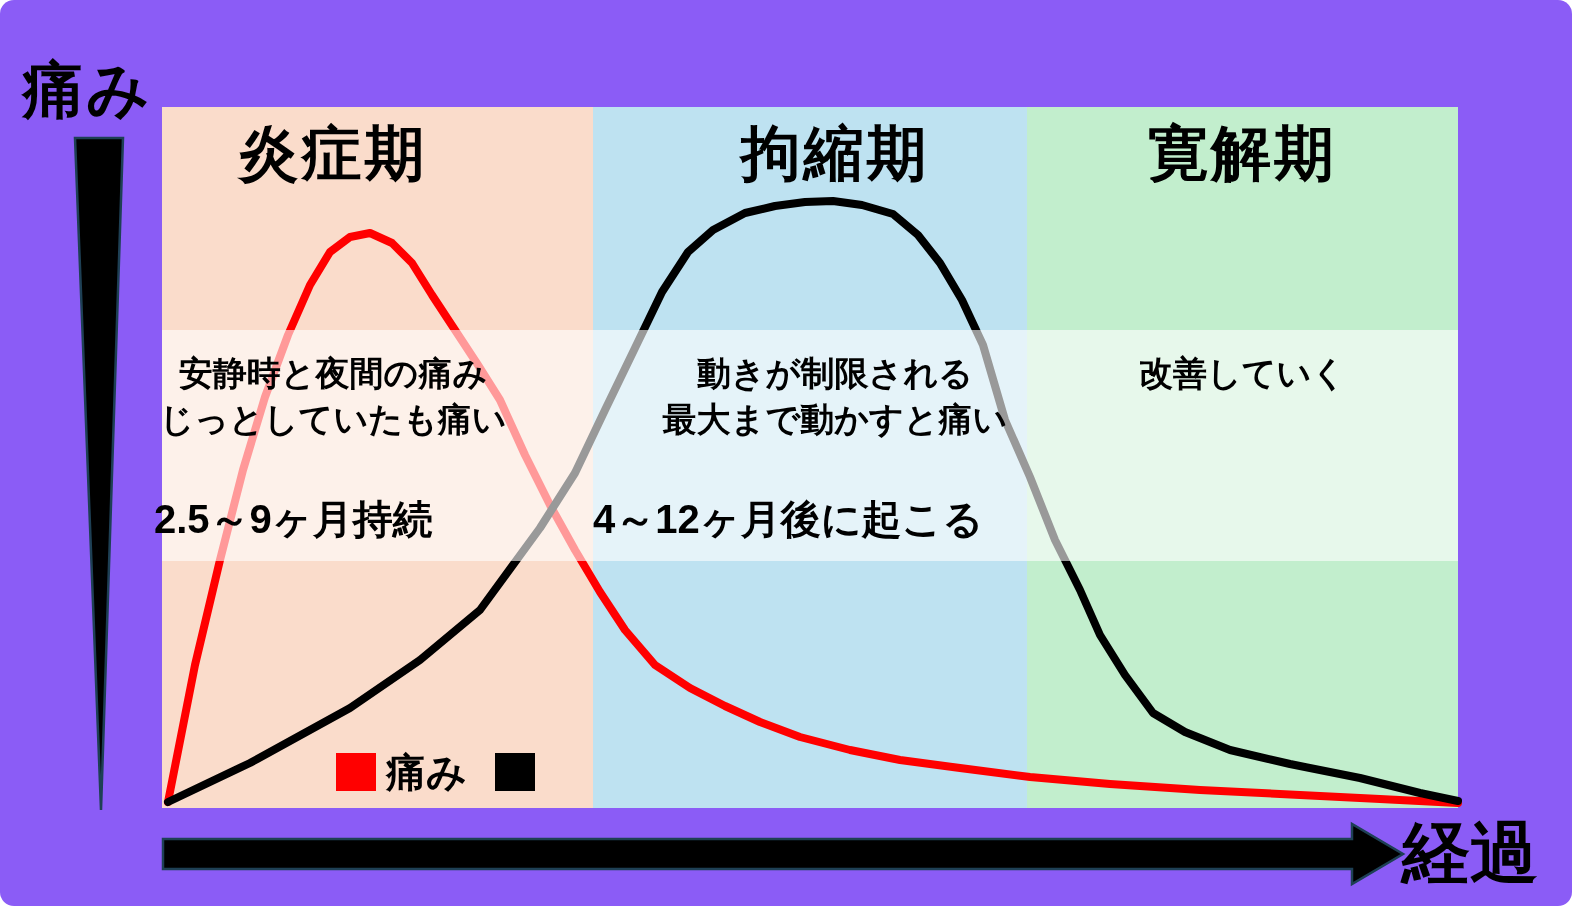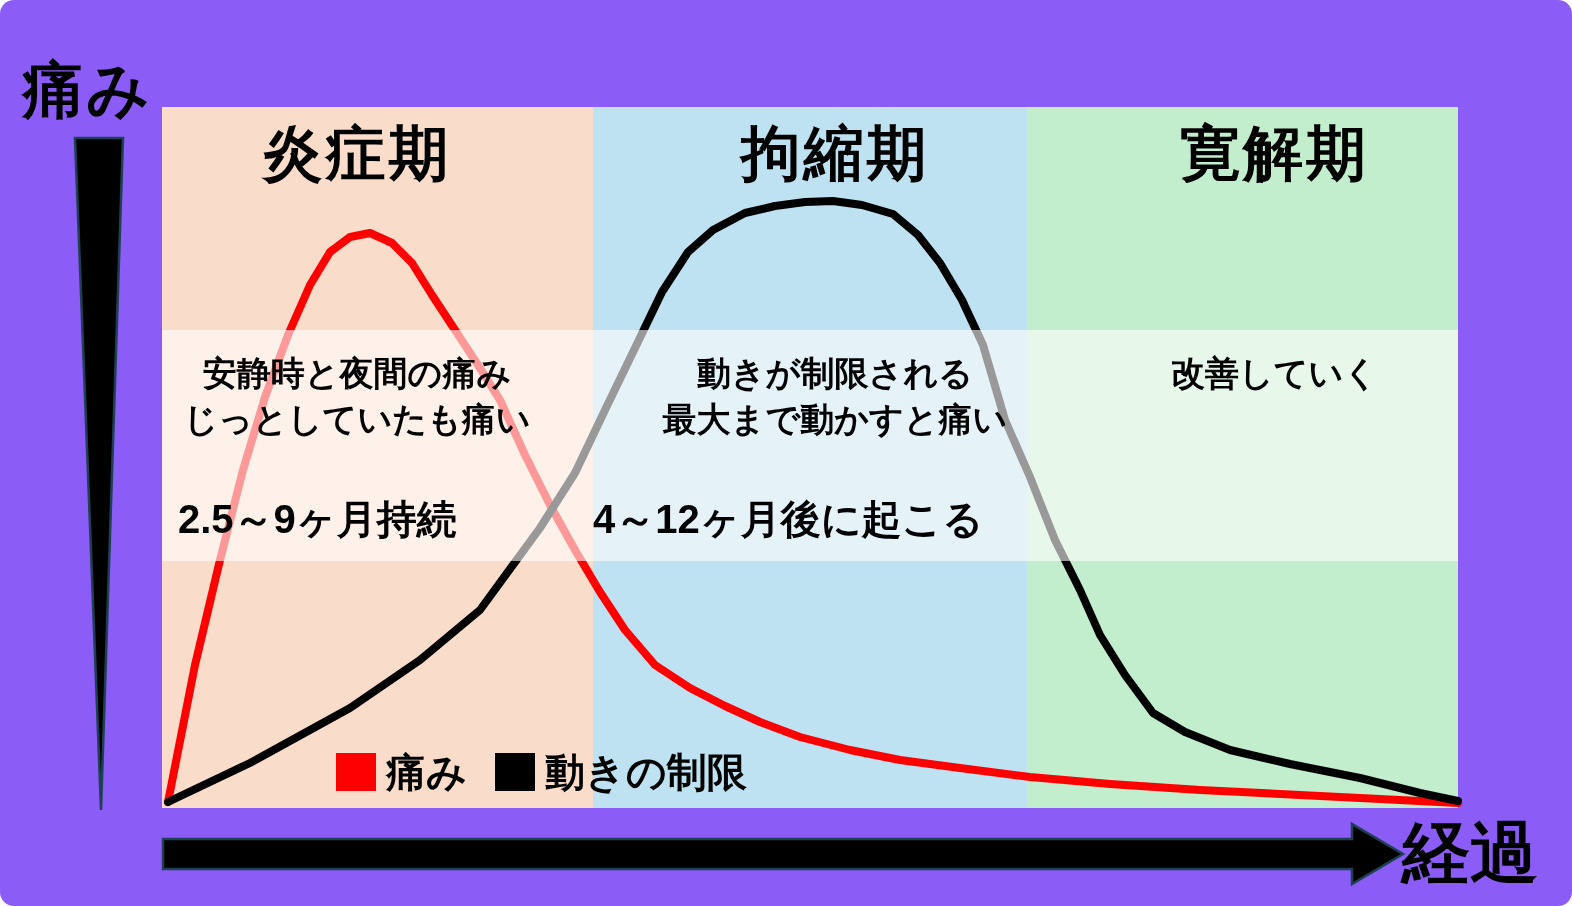--- a/index.html
+++ b/index.html
@@ -7,23 +7,23 @@
     position:relative;width:1572px;height:906px;background:#8b5cf6;
     font-family:"Liberation Sans","DejaVu Sans",sans-serif;overflow:hidden;border-radius:14px;
   }
   .chart-svg{position:absolute;left:0;top:0;}
   .txt{position:absolute;color:#000;font-weight:bold;white-space:nowrap;text-align:center;}
   .y-label{left:16px;top:48px;width:142px;font-size:62px;text-align:center;letter-spacing:2px;}
   .x-label{left:1402px;top:808px;font-size:68px;}
   .phase-title{top:114px;font-size:60px;text-align:center;letter-spacing:3px;}
   .phase-desc{top:350px;font-size:34px;line-height:46px;text-align:center;white-space:normal;}
   .phase-duration{top:492px;font-size:40px;text-align:left;}
-  .col-1{left:178px;width:358px;}
+  .col-1{left:154px;width:358px;}
   .col-2{left:593px;width:484px;}
-  .col-3{left:1027px;width:431px;padding-left:32px;}
+  .col-3{left:1027px;width:431px;}
   .legend{position:absolute;left:336px;top:750px;height:44px;display:flex;align-items:center;}
   .swatch{display:inline-block;width:40px;height:38px;margin-right:10px;}
   .legend-label{font-size:40px;font-weight:bold;color:#000;white-space:nowrap;}
   .legend-gap{width:28px;}
 </style>
 </head>
 <body>
 
 <div class="stage">
 
@@ -72,16 +72,15 @@
   </div>
 
   <div class="txt phase-duration col-1">2.5～9ヶ月持続</div>
   <div class="txt phase-duration col-2">4～12ヶ月後に起こる</div>
 
   <div class="legend">
     <span class="swatch" style="background: rgb(255, 0, 0);"></span>
     <span class="legend-label">痛み</span>
     <span class="legend-gap"></span>
     <span class="swatch" style="background: rgb(0, 0, 0);"></span>
-    <span class="legend-label">動きの制限</span>
   </div>
 
 </div>
 
 </body></html>

